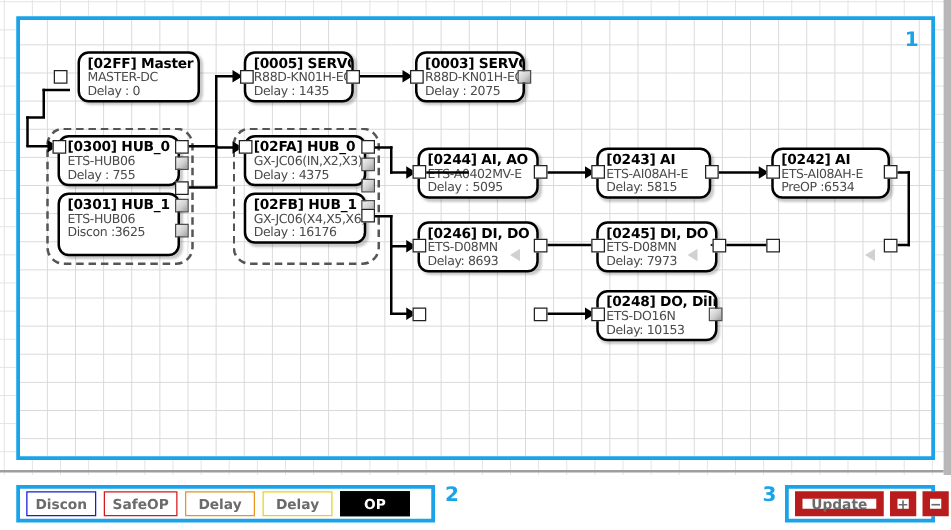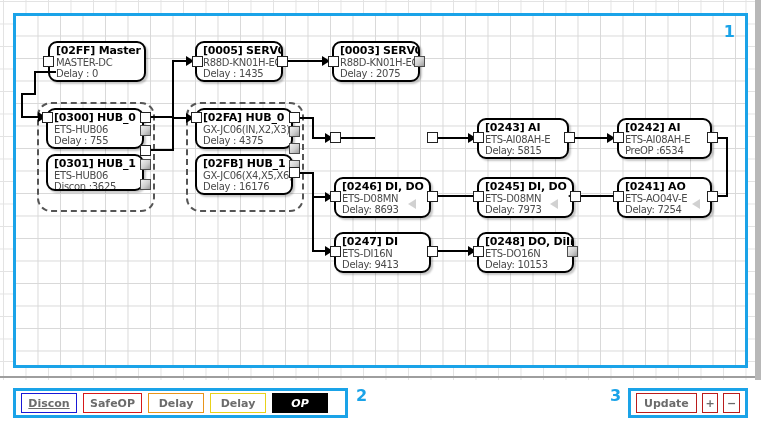--- a/index.html
+++ b/index.html
@@ -108,44 +108,44 @@
     display:flex;align-items:center;gap:6px;padding:0 5px;
   }
   .state-btn{
     height:20px;min-width:56px;box-sizing:border-box;
     display:flex;align-items:center;justify-content:center;
     font-size:11px;font-weight:bold;color:#6b6b6b;
     background:#ffffff;border:1px solid #999;
     font-family:"DejaVu Sans","Liberation Sans",sans-serif;
     padding:0 6px;
   }
-  .state-btn.discon{border-color:#1919d6;text-decoration:underline;}
+  .state-btn.discon{border-color:#1919d6;}
   .state-btn.initial{border-color:#d61919;}
   .state-btn.preop{border-color:#e8951a;}
   .state-btn.safeop{border-color:#e8d21a;}
-  .state-btn.op{background:#000000;color:#ffffff;border-color:#000;font-style:italic;}
+  .state-btn.op{background:#000000;color:#ffffff;border-color:#000;}
 
   #state-index{
     position:absolute;left:356px;top:386px;
     color:#1aa3e8;font-weight:bold;font-size:16px;
   }
   #update-index{
     position:absolute;left:610px;top:386px;
     color:#1aa3e8;font-weight:bold;font-size:16px;
   }
   #update-bar{
     position:absolute;left:628px;top:388px;width:120px;height:30px;
     border:3px solid #1aa3e8;box-sizing:border-box;background:#fff;
     display:flex;align-items:center;gap:5px;padding:0 5px;
   }
   .tool-btn{
     height:20px;box-sizing:border-box;
     display:flex;align-items:center;justify-content:center;
     font-size:11px;font-weight:bold;color:#6b6b6b;
-    background:#ffffff;border:1px solid #b91c1c;
+    background:#ffffff;border:6px solid #b91c1c;
     padding:0 7px;
   }
   .tool-btn.sq{width:22px;padding:0;}
 
   
   #right-edge{
     position:absolute;right:0;top:0;width:6px;height:380px;background:#c9c9c9;
   }
   #right-edge-inner{position:absolute;right:0;top:0;width:6px;height:380px;background:#b8b8b8;}
   #hrule{position:absolute;left:0;top:376px;width:755px;height:2px;background:#9e9e9e;}
@@ -220,21 +220,21 @@
     <div class="lnk h" style="left:417px;top:234px;width:43px;"></div>
     <div class="arrow r" style="left:452px;top:230px;"></div>
 
     <div class="arrow l ghost" style="left:392px;top:183px;"></div>
     <div class="arrow l ghost" style="left:534px;top:183px;"></div>
     <div class="arrow l ghost" style="left:676px;top:183px;"></div>
 
     <div class="group" style="left:21px;top:86px;width:118px;height:110px;"></div>
     <div class="group" style="left:170px;top:86px;width:118px;height:110px;"></div>
 
-    <div class="node" style="left:32px;top:25px;width:98px;height:41px;">
+    <div class="node" style="left:46px;top:25px;width:98px;height:41px;">
       <div class="title">[02FF] Master</div>
       <div class="sub">MASTER-DC</div>
       <div class="dly">Delay : 0</div>
     </div>
     <div class="port" style="left:27px;top:40px;"></div>
 
     <div class="node" style="left:179px;top:25px;width:88px;height:41px;">
       <div class="title">[0005] SERVO</div>
       <div class="sub">R88D-KN01H-ECT</div>
       <div class="dly">Delay : 1435</div>
@@ -253,21 +253,21 @@
     <div class="node" style="left:30px;top:92px;width:98px;height:41px;">
       <div class="title">[0300] HUB_0</div>
       <div class="sub">ETS-HUB06</div>
       <div class="dly">Delay : 755</div>
     </div>
     <div class="port" style="left:26px;top:96px;"></div>
     <div class="port" style="left:124px;top:96px;"></div>
     <div class="port off" style="left:124px;top:109px;"></div>
     <div class="port" style="left:124px;top:129px;"></div>
 
-    <div class="node" style="left:30px;top:138px;width:98px;height:37px;">
+    <div class="node" style="left:30px;top:138px;width:98px;height:51px;">
       <div class="title">[0301] HUB_1</div>
       <div class="sub">ETS-HUB06</div>
       <div class="dly">Discon :3625</div>
     </div>
     <div class="port off" style="left:124px;top:143px;"></div>
     <div class="port off" style="left:124px;top:163px;"></div>
 
     <div class="node" style="left:179px;top:92px;width:98px;height:41px;">
       <div class="title">[02FA] HUB_0</div>
       <div class="sub">GX-JC06(IN,X2,X3)</div>
@@ -279,20 +279,25 @@
     <div class="port off" style="left:273px;top:127px;"></div>
 
     <div class="node" style="left:179px;top:138px;width:98px;height:41px;">
       <div class="title">[02FB] HUB_1</div>
       <div class="sub">GX-JC06(X4,X5,X6)</div>
       <div class="dly">Delay : 16176</div>
     </div>
     <div class="port off" style="left:273px;top:144px;"></div>
     <div class="port" style="left:273px;top:151px;"></div>
 
+    <div class="node" style="left:318px;top:102px;width:97px;height:41px;">
+      <div class="title">[0244] AI, AO</div>
+      <div class="sub">ETS-A0402MV-E</div>
+      <div class="dly">Delay : 5095</div>
+    </div>
     <div class="port" style="left:314px;top:116px;"></div>
     <div class="port" style="left:411px;top:116px;"></div>
 
     <div class="node" style="left:461px;top:102px;width:92px;height:41px;">
       <div class="title">[0243] AI</div>
       <div class="sub">ETS-AI08AH-E</div>
       <div class="dly">Delay: 5815</div>
     </div>
     <div class="port" style="left:457px;top:116px;"></div>
     <div class="port" style="left:548px;top:116px;"></div>
@@ -314,33 +319,23 @@
     <div class="port" style="left:411px;top:175px;"></div>
 
     <div class="node" style="left:461px;top:161px;width:97px;height:41px;">
       <div class="title">[0245] DI, DO</div>
       <div class="sub">ETS-D08MN</div>
       <div class="dly">Delay: 7973</div>
     </div>
     <div class="port" style="left:457px;top:175px;"></div>
     <div class="port" style="left:554px;top:175px;"></div>
 
-    <div class="node" style="left:601px;top:161px;width:95px;height:41px;">
-      <div class="title">[0241] AO</div>
-      <div class="sub">ETS-AO04V-E</div>
-      <div class="dly">Delay: 7254</div>
-    </div>
     <div class="port" style="left:597px;top:175px;"></div>
     <div class="port" style="left:691px;top:175px;"></div>
 
-    <div class="node" style="left:318px;top:216px;width:97px;height:41px;">
-      <div class="title">[0247] DI</div>
-      <div class="sub">ETS-DI16N</div>
-      <div class="dly">Delay: 9413</div>
-    </div>
     <div class="port" style="left:314px;top:230px;"></div>
     <div class="port" style="left:411px;top:230px;"></div>
 
     <div class="node" style="left:461px;top:216px;width:97px;height:41px;">
       <div class="title">[0248] DO, DiInfo</div>
       <div class="sub">ETS-DO16N</div>
       <div class="dly">Delay: 10153</div>
     </div>
     <div class="port" style="left:457px;top:230px;"></div>
     <div class="port off" style="left:551px;top:230px;"></div>

